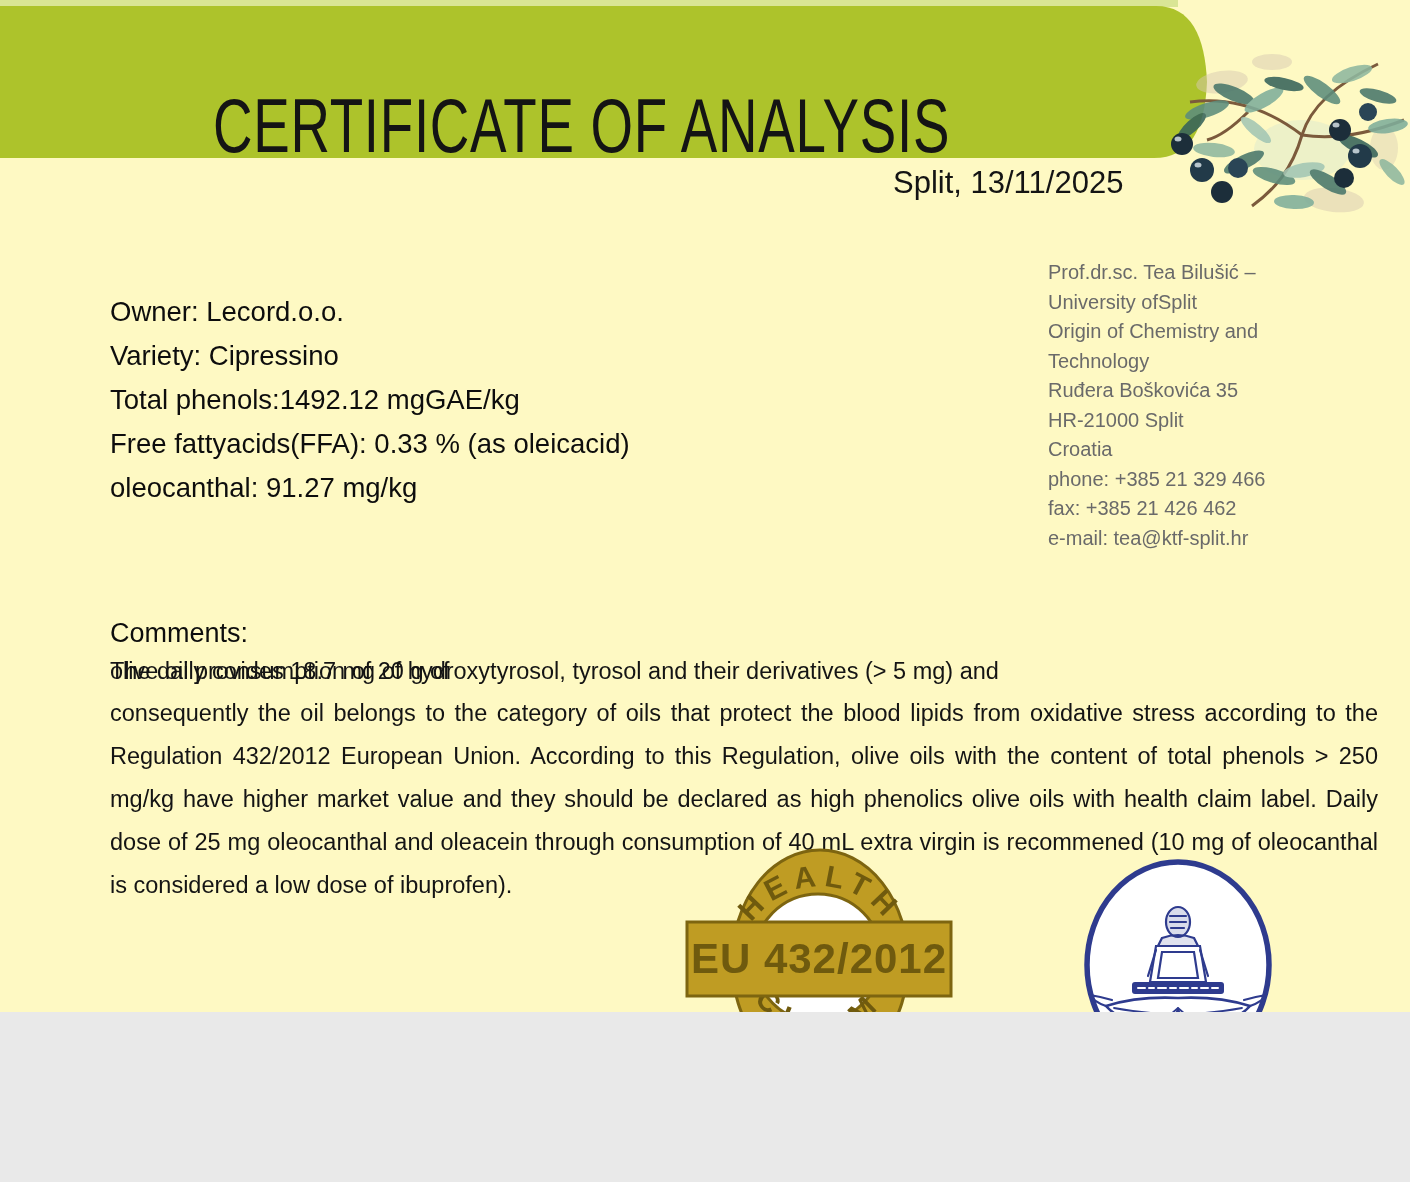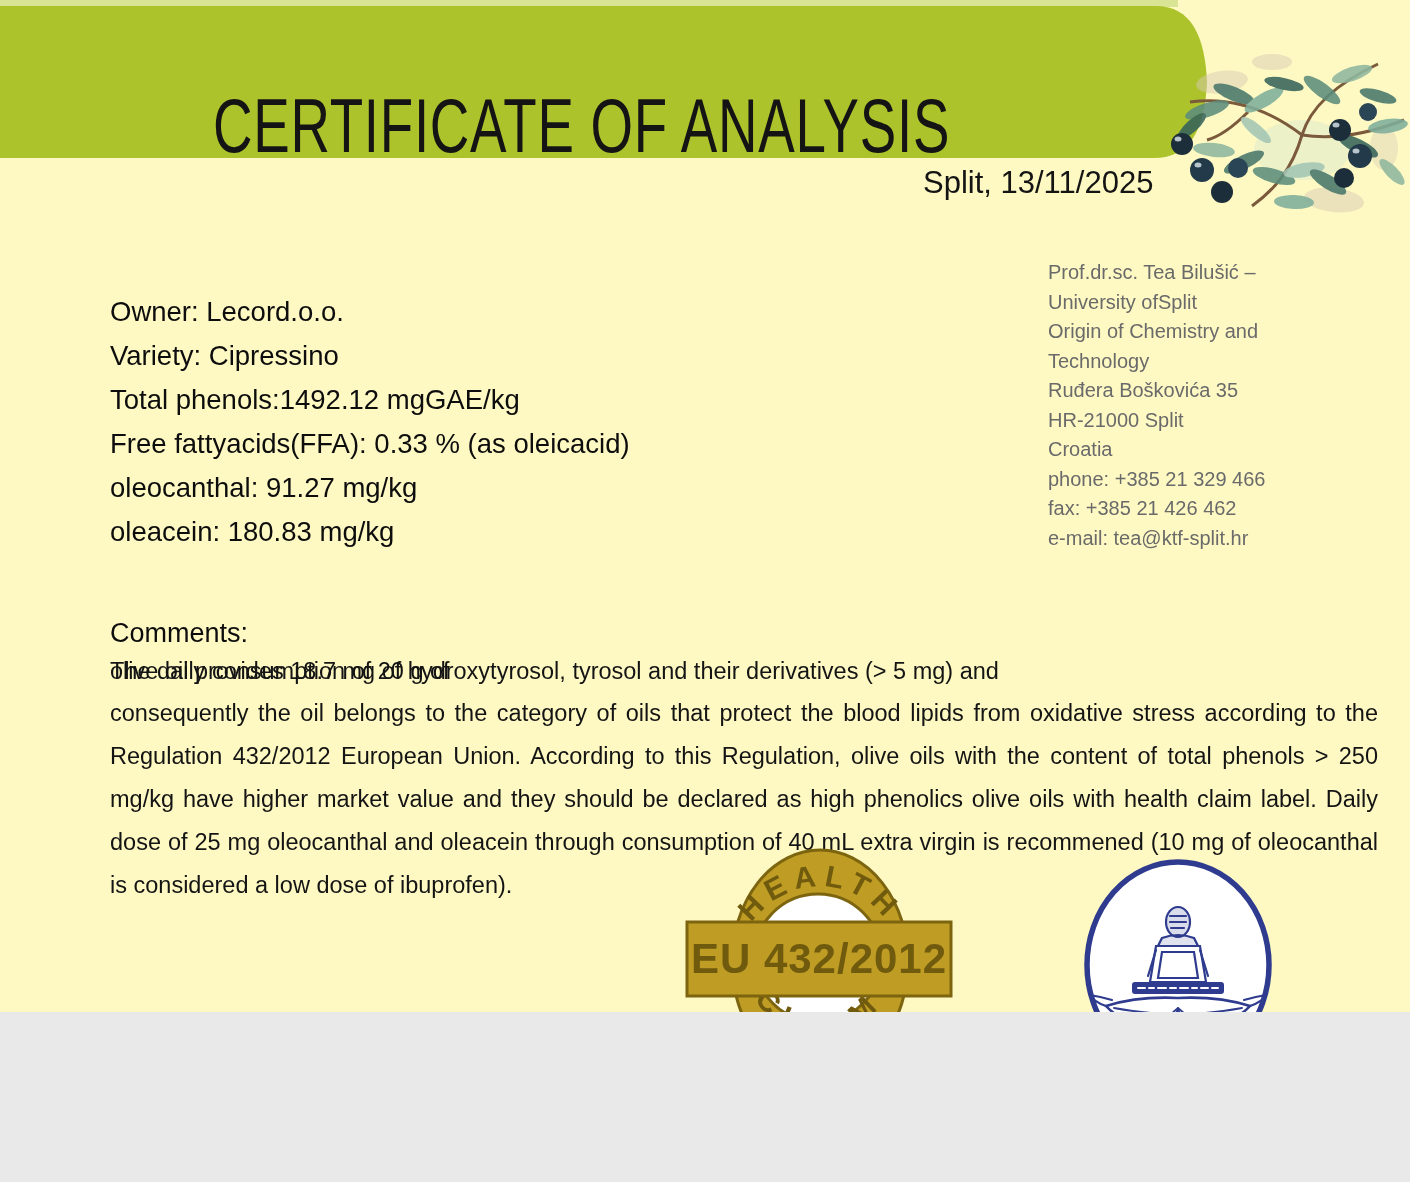--- a/index.html
+++ b/index.html
@@ -10,21 +10,20 @@
   
   .banner-svg{position:absolute; left:0; top:55; width:1410px; height:160px;}
   .page-title{
     position:absolute; left:213px; top:86px; font-size:76px; line-height:80px;
     color:#141414; white-space:nowrap; transform:scaleX(0.72);
     transform-origin:left top; letter-spacing:1px;
   }
   .header-date{
     position:absolute; left:893px; top:165px; font-size:31px; color:#141414;
     white-space:nowrap;
-    margin-left:30px;
   }
   .olive-svg{position:absolute; left:1152px; top:40px; width:258px; height:192px;}
   
   .info-block{
     position:absolute; left:110px; top:262px; font-size:27.5px; line-height:44px;
     color:#0d0d0d; white-space:nowrap;margin-top:28px;
   }
   
   .contact-block{
     position:absolute; left:1048px; top:258px; font-size:20px; line-height:29.5px;
@@ -111,21 +110,20 @@
       <ellipse cx="204" cy="111" rx="3.5" ry="2.5" fill="#dfe9ee" opacity="0.8"></ellipse>
     </g>
   </svg>
 
   <div class="info-block">
     <div>Owner: Lecord.o.o.</div>
     <div>Variety: Cipressino</div>
     <div>Total phenols:1492.12 mgGAE/kg</div>
     <div>Free fattyacids(FFA): 0.33 % (as oleicacid)</div>
     <div>oleocanthal: 91.27 mg/kg</div>
-    <div>oleacein: 180.83 mg/kg</div>
   </div>
 
   <div class="contact-block">
     <div>Prof.dr.sc. Tea Bilušić –</div>
     <div>University ofSplit</div>
     <div>Origin of Chemistry and</div>
     <div>Technology</div>
     <div>Ruđera Boškovića 35</div>
     <div>HR-21000 Split</div>
     <div>Croatia</div>

